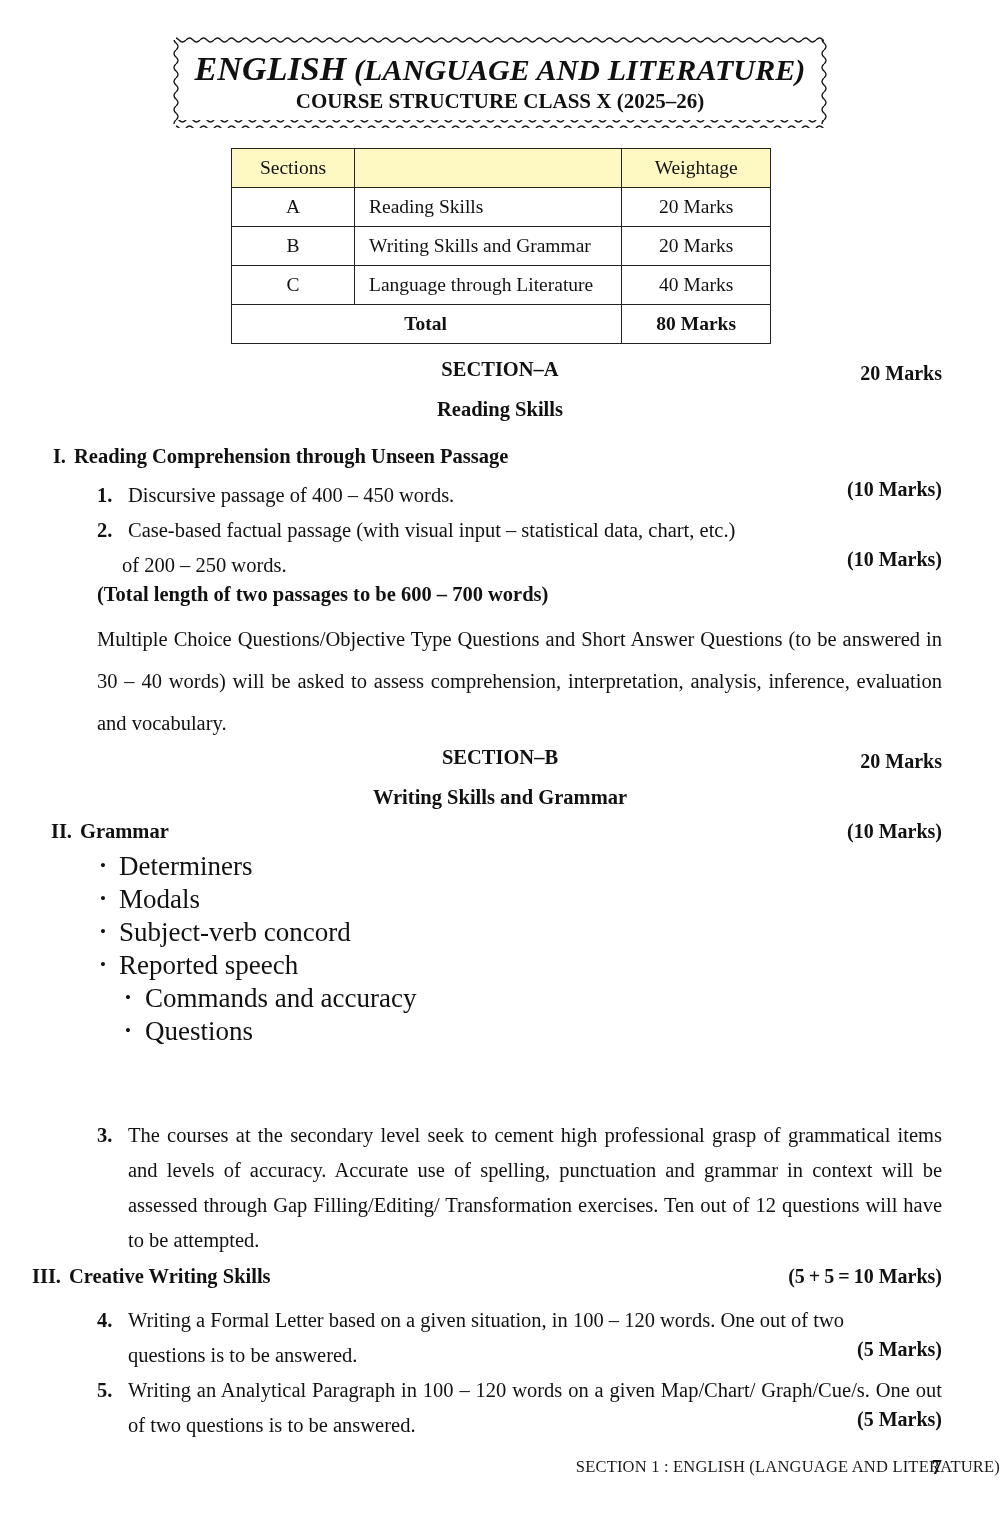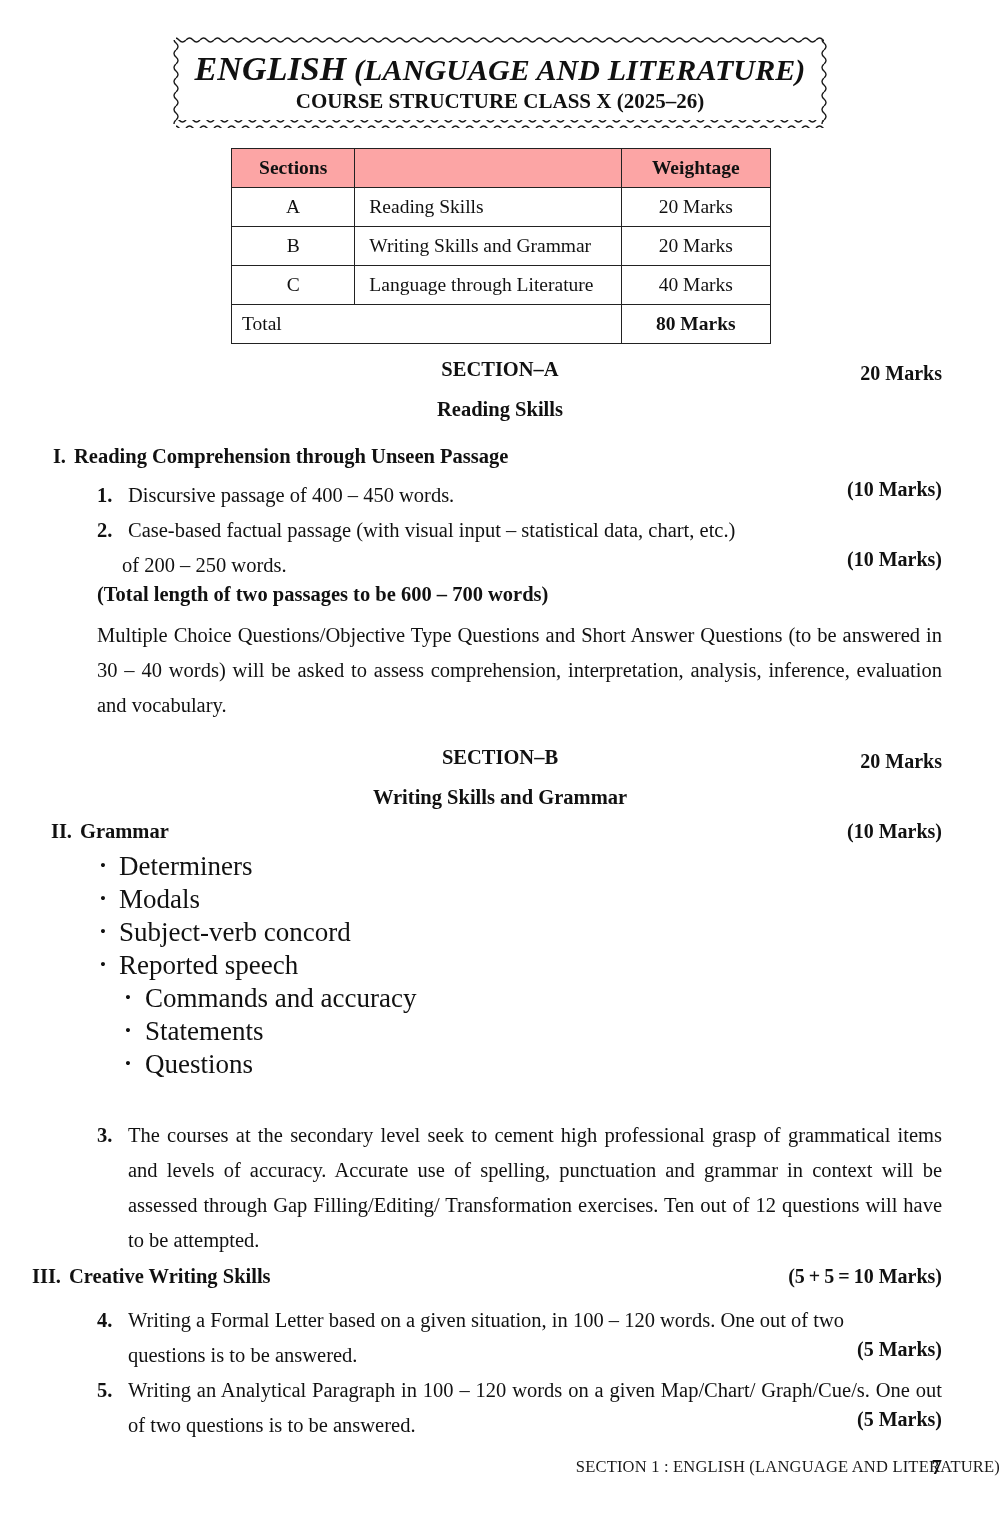--- a/index.html
+++ b/index.html
@@ -70,30 +70,30 @@
     border-collapse: collapse;
     font-size: 19.5px;
   }
   .tbl td {
     border: 1.3px solid #222;
     padding: 5px 10px;
     line-height: 1.35;
     height: 28px;
   }
   .tbl .hdr td {
-    background: #fca5a5;
-    font-weight: bold;
+    background: #fef9c3;
+    font-weight: normal;
     text-align: center;
   }
   .tbl .c-sec  { width: 112px; text-align: center; }
   .tbl .c-name { width: 288px; text-align: left; padding-left: 14px;}
   .tbl .c-wt   { width: 140px; text-align: center; }
   .tbl .total-lbl {
-    text-align: left;
-    font-weight: normal;
+    text-align: center;
+    font-weight: bold;
     border-right: 1.3px solid #222;
     padding-right: 12px;
   }
   .tbl .total-val { font-weight: bold; text-align: center; }
 
   .center-head {
     position: absolute;
     left: 0;
     width: 1000px;
     text-align: center;
@@ -153,21 +153,21 @@
     left: 97px;
     font-weight: bold;
     font-size: 20.5px;
     white-space: nowrap;
   }
   .para {
     position: absolute;
     left: 97px;
     right: 58px;
     font-size: 20.5px;
-    line-height: 35px;
+    line-height: 42px;
     text-align: justify;
     text-align-last: left;
   }
 
   .bullets {
     position: absolute;
     left: 97px;
     margin: 0;
     padding: 0;
     list-style: none;
@@ -304,21 +304,20 @@
   <span class="rn">II.</span><span>Grammar</span>
 </div>
 <div class="right-marks" style="top:820px">(10 Marks)</div>
 
 <ul class="bullets" style="top:850px">
   <li>Determiners</li>
   <li>Modals</li>
   <li>Subject-verb concord</li>
   <li>Reported speech</li>
   <li class="sub">Commands and accuracy</li>
-  <li class="sub">Statements</li>
   <li class="sub">Questions</li>
 </ul>
 
 <div class="num-item" style="top:1118px">
   <span class="nm">3.</span>
   <span class="bdy just">The courses at the secondary level seek to cement high professional grasp of grammatical items and levels of accuracy. Accurate use of spelling, punctuation and grammar in context will be assessed through Gap Filling/Editing/ Transformation exercises. Ten out of 12 questions will have to be attempted.</span>
 </div>
 
 <div class="roman-head" style="left:19px; top:1265px">
   <span class="rn">III.</span><span>Creative Writing Skills</span>

